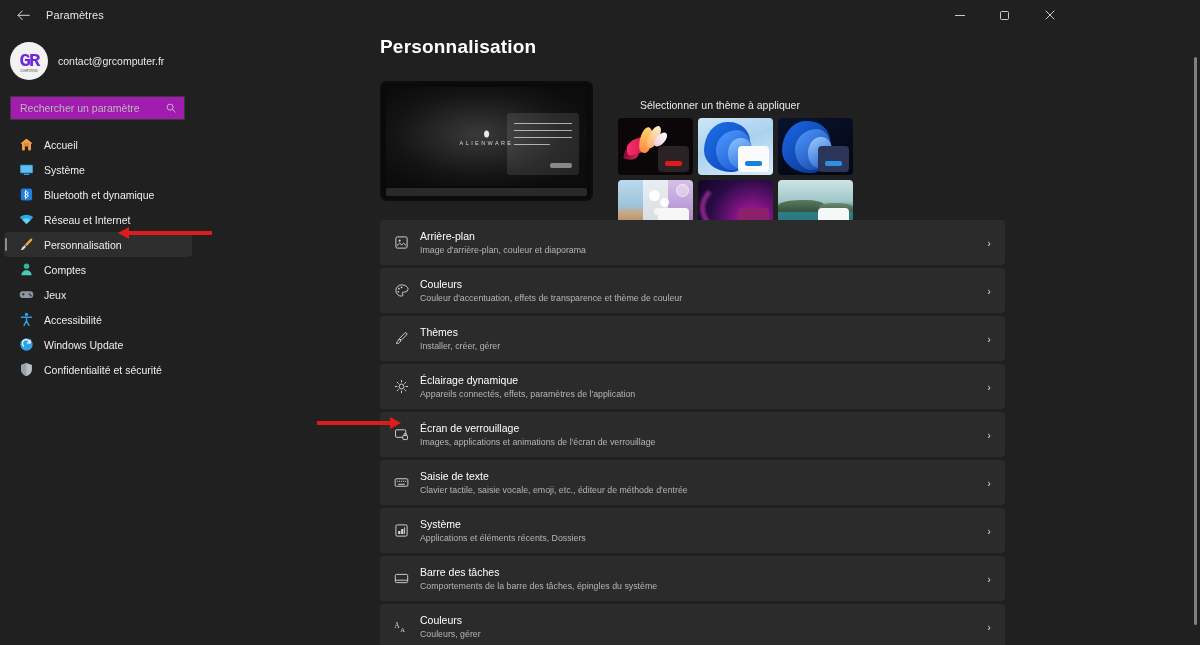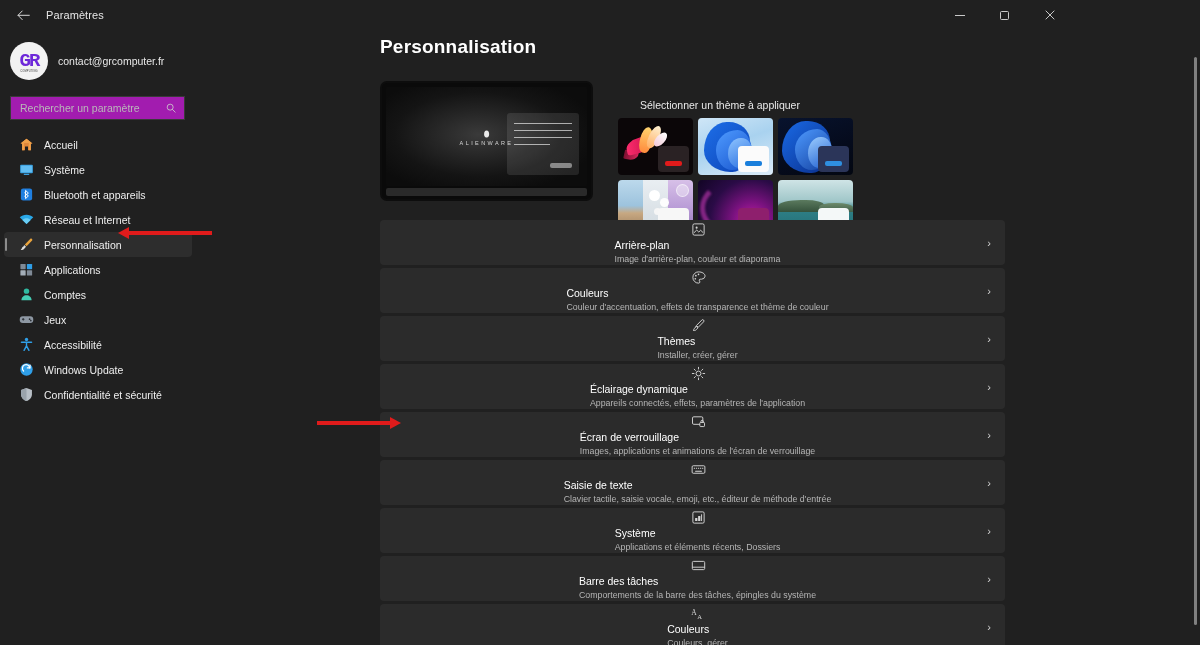--- a/index.html
+++ b/index.html
@@ -207,21 +207,21 @@
   .art-lake .hill2 { position:absolute; right:0; top:23px; width:34px; height:9px;
      background: linear-gradient(180deg,#6d8a6b,#41604a); border-radius: 45% 50% 0 0; }
 
   
   .rows {
     position: absolute; left: 180px; top: 190px; width: 625px;
   }
   .row {
     position: relative; height: 45px; margin-bottom: 3px;
     background: #2b2b2b; border-radius: 4px;
-    display: flex; align-items: center; flex-direction: column;
+    display: flex; align-items: center;
   }
   .row-icon {
     width: 18px; height: 18px; margin-left: 12px; flex: 0 0 18px;
     display: flex; align-items: center; justify-content: center;
   }
   .row-text { margin-left: 10px; }
   .row-title { font-size: 10.5px; color: #ffffff; line-height: 1.35; }
   .row-sub { font-size: 8.8px; color: #b6b6b6; line-height: 1.45; margin-top: 1px; }
   .chev {
     position: absolute; right: 14px; top: 50%; transform: translateY(-50%);
@@ -316,21 +316,21 @@
       </div>
 
       <div class="navitem">
         <span class="navicon">
           <svg width="15" height="15" viewBox="0 0 16 16">
               <rect x="2" y="1.5" width="12" height="13" rx="2.4" fill="#1f7fe0"></rect>
               <path d="M7 3.6v8.8l3-2.9-4.2-3.4" stroke="#ffffff" stroke-width="1.05" fill="none" stroke-linejoin="round"></path>
               <path d="M7 3.6l3 2.9-4.2 3.4" stroke="#ffffff" stroke-width="1.05" fill="none" stroke-linejoin="round"></path>
             </svg>
         </span>
-        <span class="navlabel">Bluetooth et appareils</span>
+        <span class="navlabel">Bluetooth et dynamique</span>
       </div>
 
       <div class="navitem">
         <span class="navicon">
           <svg width="15" height="15" viewBox="0 0 16 16">
               <path d="M8 12.8L0.8 5.6C2.7 3.8 5.2 2.8 8 2.8s5.3 1 7.2 2.8z" fill="#2aa8e8"></path>
               <path d="M8 12.8L3.6 8.4C4.8 7.3 6.3 6.7 8 6.7s3.2.6 4.4 1.7z" fill="#69cdf5"></path>
             </svg>
         </span>
         <span class="navlabel">Réseau et Internet</span>
@@ -339,31 +339,20 @@
       <div class="navitem active">
         <span class="navicon">
           <svg width="15" height="15" viewBox="0 0 16 16">
               <path d="M13.6 1.9c-.5-.5-1.2-.4-1.7.1L6.2 8l1.9 1.9 5.9-6.3c.5-.5.2-1.2-.4-1.7z" fill="#e8a33d"></path>
               <path d="M5.6 8.6l1.9 1.9-2.4 2.6c-.8.9-2.4 1-3.3.4.9-.2 1.1-1 1.3-1.7.2-.8.9-1.3 1.6-1.6z" fill="#dcdcdc"></path>
             </svg>
         </span>
         <span class="navlabel">Personnalisation</span>
       </div>
 
-      <div class="navitem">
-        <span class="navicon">
-          <svg width="15" height="15" viewBox="0 0 16 16">
-              <rect x="1.5" y="2" width="5.6" height="5.6" rx=".6" fill="#7f8a96"></rect>
-              <rect x="1.5" y="8.8" width="5.6" height="5.6" rx=".6" fill="#a4aeb8"></rect>
-              <rect x="8.4" y="8.8" width="5.6" height="5.6" rx=".6" fill="#7f8a96"></rect>
-              <rect x="8.4" y="2" width="5.6" height="5.6" rx=".6" fill="#2f9fe8"></rect>
-            </svg>
-        </span>
-        <span class="navlabel">Applications</span>
-      </div>
 
       <div class="navitem">
         <span class="navicon">
           <svg width="15" height="15" viewBox="0 0 16 16">
               <circle cx="8" cy="4.4" r="2.9" fill="#2fb9a0"></circle>
               <path d="M2.6 14c0-3 2.4-5.2 5.4-5.2s5.4 2.2 5.4 5.2z" fill="#44cdb4"></path>
             </svg>
         </span>
         <span class="navlabel">Comptes</span>
       </div>

